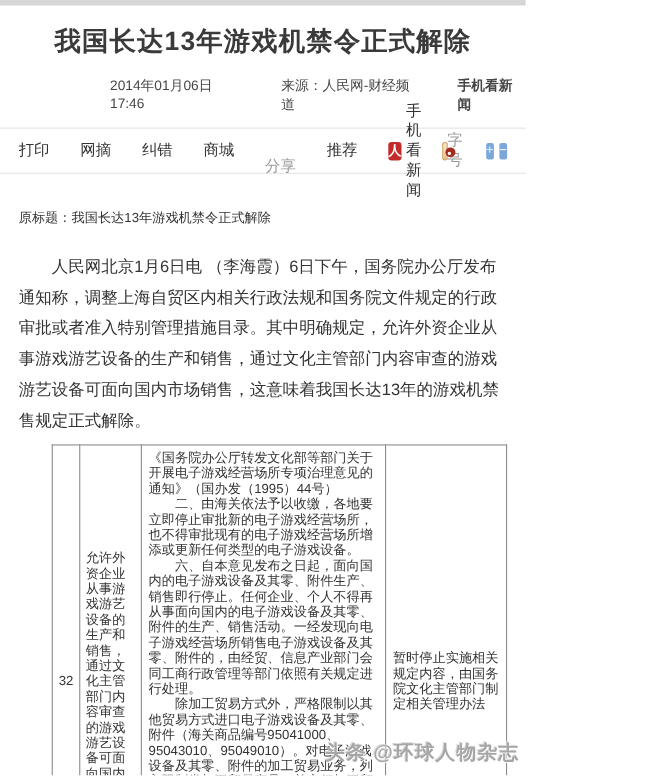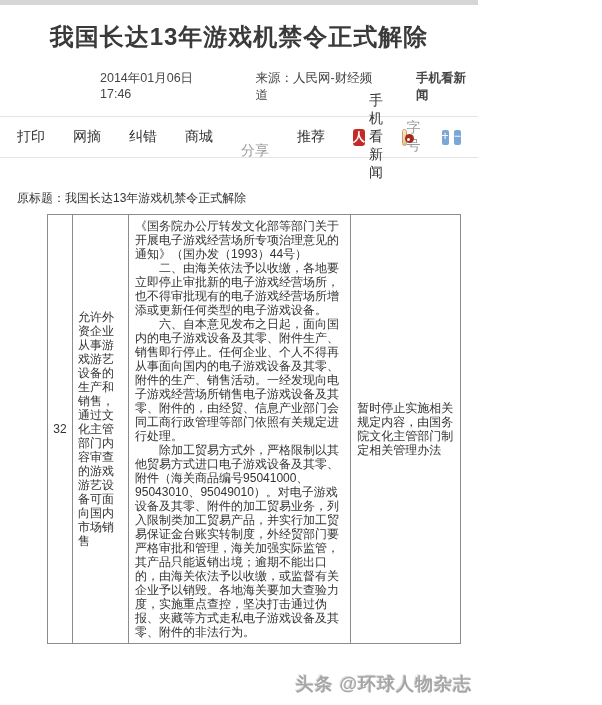--- a/index.html
+++ b/index.html
@@ -109,28 +109,29 @@
     </span>
     <span class="blog-icon"></span>
     <span class="tb-spacer"></span>
     <span class="fs-label">字号</span>
     <button class="fs-btn">+</button>
     <button class="fs-btn">−</button>
   </div>
 
   <div class="body">
     <p class="orig-title">原标题：我国长达13年游戏机禁令正式解除</p>
+    <p class="para">人民网北京1月6日电 （李海霞）6日下午，国务院办公厅发布通知称，调整上海自贸区内相关行政法规和国务院文件规定的行政审批或者准入特别管理措施目录。其中明确规定，允许外资企业从事游戏游艺设备的生产和销售，通过文化主管部门内容审查的游戏游艺设备可面向国内市场销售，这意味着我国长达13年的游戏机禁售规定正式解除。</p>
 
     <table class="reg-table">
       <tbody>
           <tr>
         <td class="c1">32</td>
         <td class="c2">允许外资企业从事游戏游艺设备的生产和销售，通过文化主管部门内容审查的游戏游艺设备可面向国内市场销售</td>
         <td class="c3">
-          <p class="noindent">《国务院办公厅转发文化部等部门关于开展电子游戏经营场所专项治理意见的通知》（国办发（1993）44号）</p>
+          <p class="noindent">《国务院办公厅转发文化部等部门关于开展电子游戏经营场所专项治理意见的通知》（国办发（1995）44号）</p>
           <p>二、由海关依法予以收缴，各地要立即停止审批新的电子游戏经营场所，也不得审批现有的电子游戏经营场所增添或更新任何类型的电子游戏设备。</p>
           <p>六、自本意见发布之日起，面向国内的电子游戏设备及其零、附件生产、销售即行停止。任何企业、个人不得再从事面向国内的电子游戏设备及其零、附件的生产、销售活动。一经发现向电子游戏经营场所销售电子游戏设备及其零、附件的，由经贸、信息产业部门会同工商行政管理等部门依照有关规定进行处理。</p>
           <p>除加工贸易方式外，严格限制以其他贸易方式进口电子游戏设备及其零、附件（海关商品编号95041000、95043010、95049010）。对电子游戏设备及其零、附件的加工贸易业务，列入限制类加工贸易产品，并实行加工贸易保证金台账实转制度，外经贸部门要严格审批和管理，海关加强实际监管，其产品只能返销出境；逾期不能出口的，由海关依法予以收缴，或监督有关企业予以销毁。各地海关要加大查验力度，实施重点查控，坚决打击通过伪报、夹藏等方式走私电子游戏设备及其零、附件的非法行为。</p>
         </td>
         <td class="c4">暂时停止实施相关规定内容，由国务院文化主管部门制定相关管理办法</td>
       </tr>
     </tbody>
       </table>
   </div>
 

